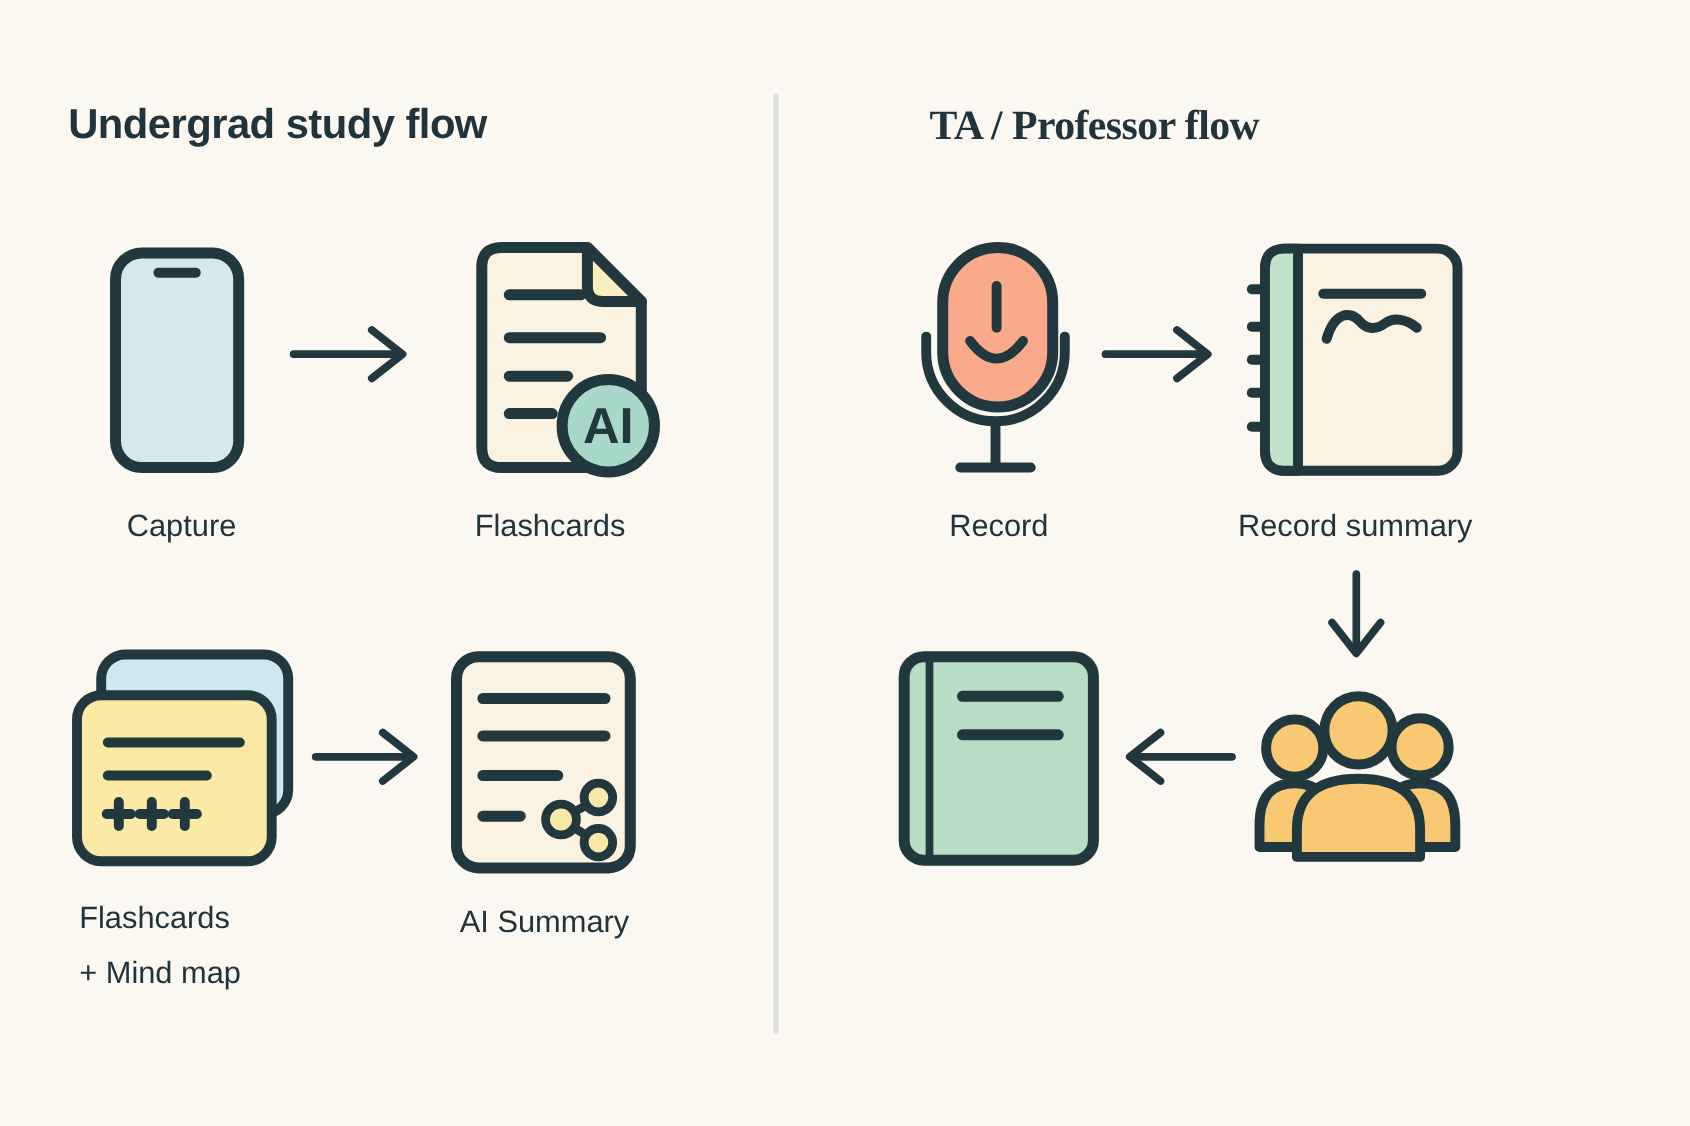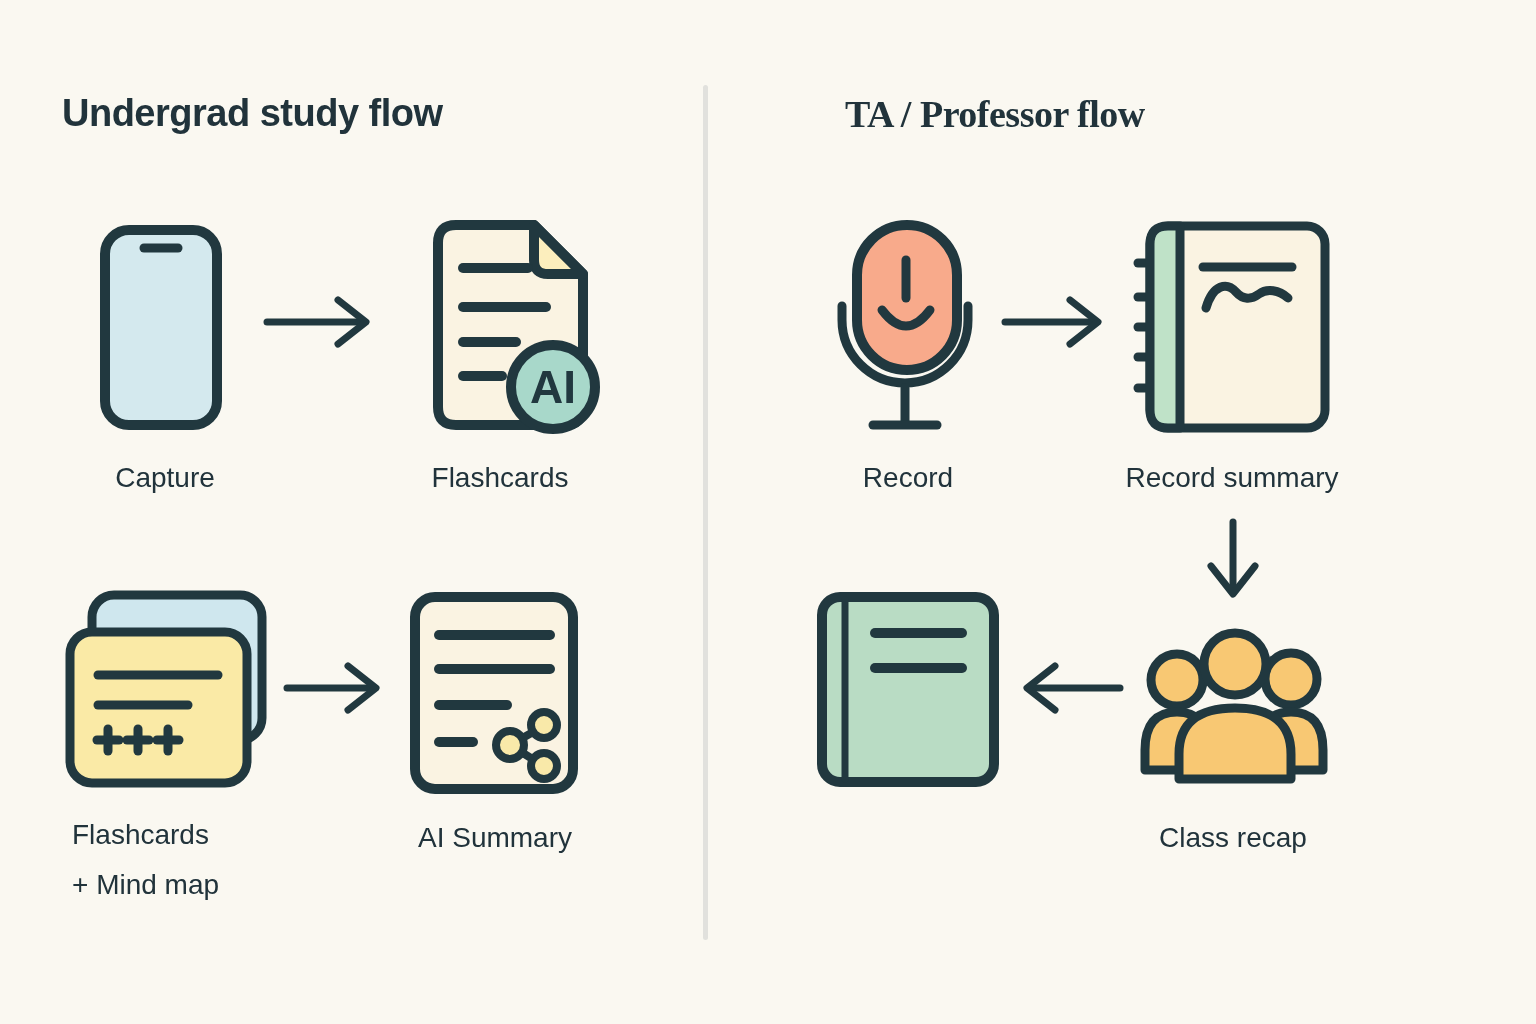--- a/index.html
+++ b/index.html
@@ -151,15 +151,14 @@
 
   <svg class="abs" style="left:1135px;top:622px;" width="198" height="162" viewBox="0 0 198 162">
     <circle class="st f-people" cx="42" cy="58" r="26" stroke-width="9"></circle>
     <path class="st f-people" stroke-width="9" d="M10 148 V128 Q10 90 42 90 Q74 90 74 128 V148 Z"></path>
     <circle class="st f-people" cx="156" cy="57" r="26" stroke-width="9"></circle>
     <path class="st f-people" stroke-width="9" d="M124 148 V128 Q124 90 156 90 Q188 90 188 128 V148 Z"></path>
     <path class="st f-people" stroke-width="9" d="M44 157 V132 Q44 86 100 86 Q156 86 156 132 V157 Z"></path>
     <circle class="st f-people" cx="100" cy="42" r="31" stroke-width="9"></circle>
   </svg>
 
-  <div class="abs label" style="left:1108px;top:813px;width:250px;">Class recap</div>
 
 </div>
 
 </body></html>

